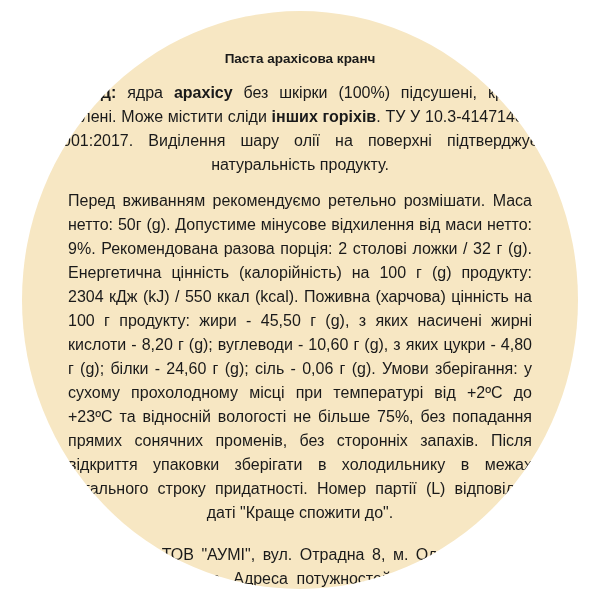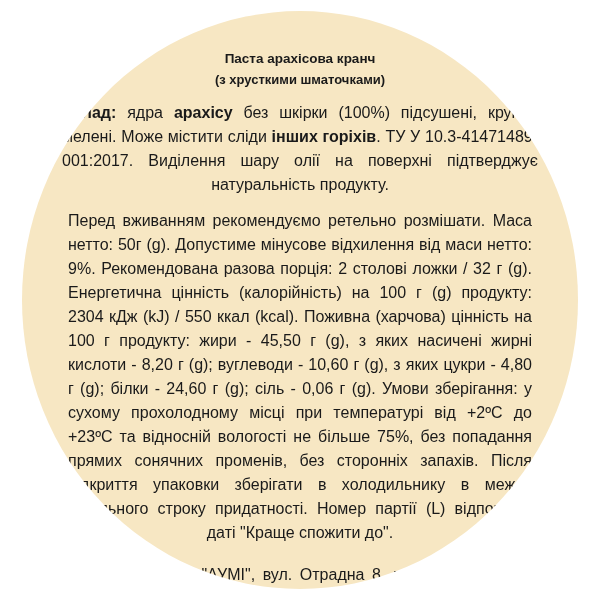--- a/index.html
+++ b/index.html
@@ -79,21 +79,20 @@
   }
 </style>
 </head>
 <body>
 
 <div class="stage">
   <div class="label-disc">
     <div class="content">
 
       <div class="title">Паста арахісова кранч</div>
-      <div class="title-line2">(з хрусткими шматочками)</div>
 
       <div class="body-block"><b>Склад:</b><span> ядра </span><b>арахісу</b><span> без шкірки (100%) підсушені, крупно мелені. Може містити сліди </span><b>інших горіхів</b><span>. ТУ У 10.3-41471489-001:2017. Виділення шару олії на поверхні підтверджує натуральність продукту.</span></div>
 
       <div class="body-block left-pad">Перед вживанням рекомендуємо ретельно розмішати. Маса нетто: 50г (g). Допустиме мінусове відхилення від маси нетто: 9%. Рекомендована разова порція: 2 столові ложки / 32 г (g). Енергетична цінність (калорійність) на 100 г (g) продукту: 2304 кДж (kJ) / 550 ккал (kcal). Поживна (харчова) цінність на 100 г продукту: жири - 45,50 г (g), з яких насичені жирні кислоти - 8,20 г (g); вуглеводи - 10,60 г (g), з яких цукри - 4,80 г (g); білки - 24,60 г (g); сіль - 0,06 г (g). Умови зберігання: у сухому прохолодному місці при температурі від +2ºС до +23ºС та відносній вологості не більше 75%, без попадання прямих сонячних променів, без сторонніх запахів. Після відкриття упаковки зберігати в холодильнику в межах загального строку придатності. Номер партії (L) відповідає даті "Краще спожити до".</div>
 
       <div class="spacer-small"></div>
 
       <div class="body-block"><b>Допустиме:</b><span> ТОВ "АУМІ", вул. Отрадна 8, м. Одеса, Одеська обл., 65012, Україна. Адреса потужностей виробництва: вул. Новомосковська дорога 21, м. Одеса, Одеська обл., 65031, Україна. Тел. 050 395 57 55, email: info@aumi.ua, www: https://aumi.ua, FB / Instagram: @aumi.ua.</span></div>
 
 

